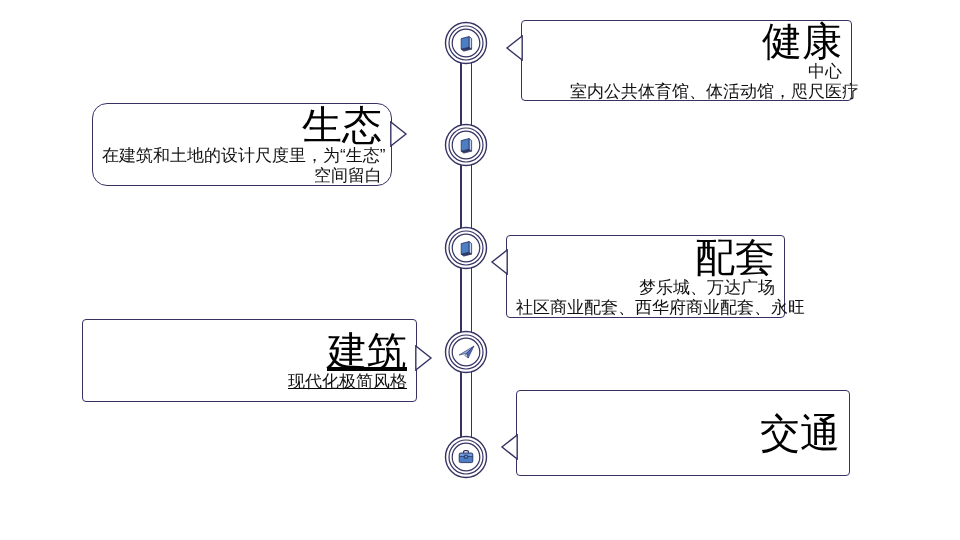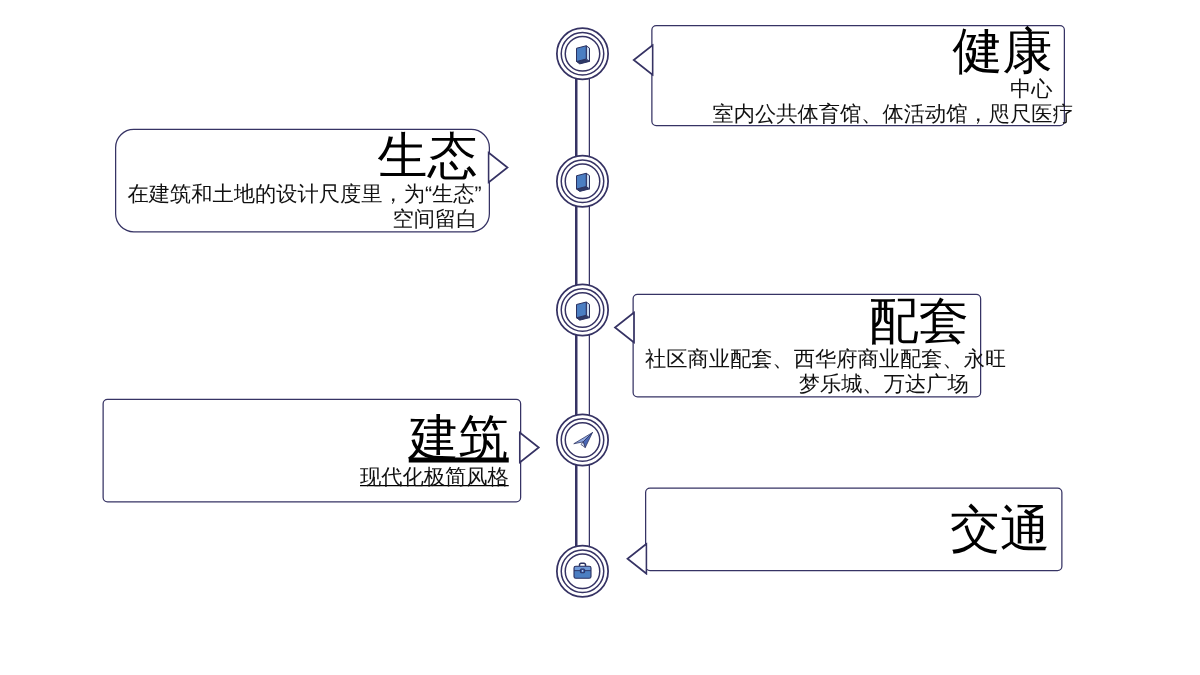--- a/index.html
+++ b/index.html
@@ -17,21 +17,21 @@
   .cnode .rings{position:absolute;left:0;top:0;width:44px;height:44px;}
   .cnode .icn{position:absolute;left:12px;top:12px;width:20px;height:20px;}
 
   
   .box{position:absolute;box-sizing:border-box;background:#fff;border:1.5px solid #363364;border-radius:4px;
        display:flex;flex-direction:column;justify-content:center;padding:0 9px;}
   .b1{left:521px;top:20px;width:331px;height:81px;padding-left:48px;}
   .b2{left:92px;top:103px;width:300px;height:83px;border-radius:15px;}
   .b3{left:506px;top:235px;width:279px;height:83px;}
   .b4{left:82px;top:319px;width:335px;height:83px;text-decoration:underline;}
-  .b5{left:516px;top:390px;width:334px;height:67px;align-items:flex-end;}
+  .b5{left:516px;top:390px;width:334px;height:86px;align-items:flex-end;}
 
   .title{font-size:40px;line-height:42px;color:#000;text-align:right;white-space:nowrap;font-weight:400;}
   .desc{font-size:17px;line-height:20px;color:#111;text-align:right;white-space:nowrap;}
 
   
   .tri{position:absolute;width:18px;height:26px;}
   .tri-w{left:-17px;}   
   .tri-e{right:-17px;}  
   .b1 .tri{top:14px;} .b2 .tri{top:17px;} .b3 .tri{top:13px;} .b4 .tri{top:25px;} .b5 .tri{top:43px;}
 </style>
@@ -136,22 +136,22 @@
     <div class="title">生态</div>
     <div class="desc">在建筑和土地的设计尺度里，为“生态”</div>
     <div class="desc">空间留白</div>
   </div>
 
   <div class="box b3">
     <svg class="tri tri-w" viewBox="0 0 18 26">
       <polygon points="17.2,1 17.2,25 2,13" fill="#ffffff" stroke="#363364" stroke-width="1.4"></polygon>
     </svg>
     <div class="title">配套</div>
+    <div class="desc">梦乐城、万达广场</div>
     <div class="desc">社区商业配套、西华府商业配套、永旺</div>
-    <div class="desc">梦乐城、万达广场</div>
   </div>
 
   <div class="box b4">
     <svg class="tri tri-e" viewBox="0 0 18 26">
       <polygon points="0.8,1 0.8,25 16,13" fill="#ffffff" stroke="#363364" stroke-width="1.4"></polygon>
     </svg>
     <div class="title">建筑</div>
     <div class="desc">现代化极简风格</div>
   </div>
 

